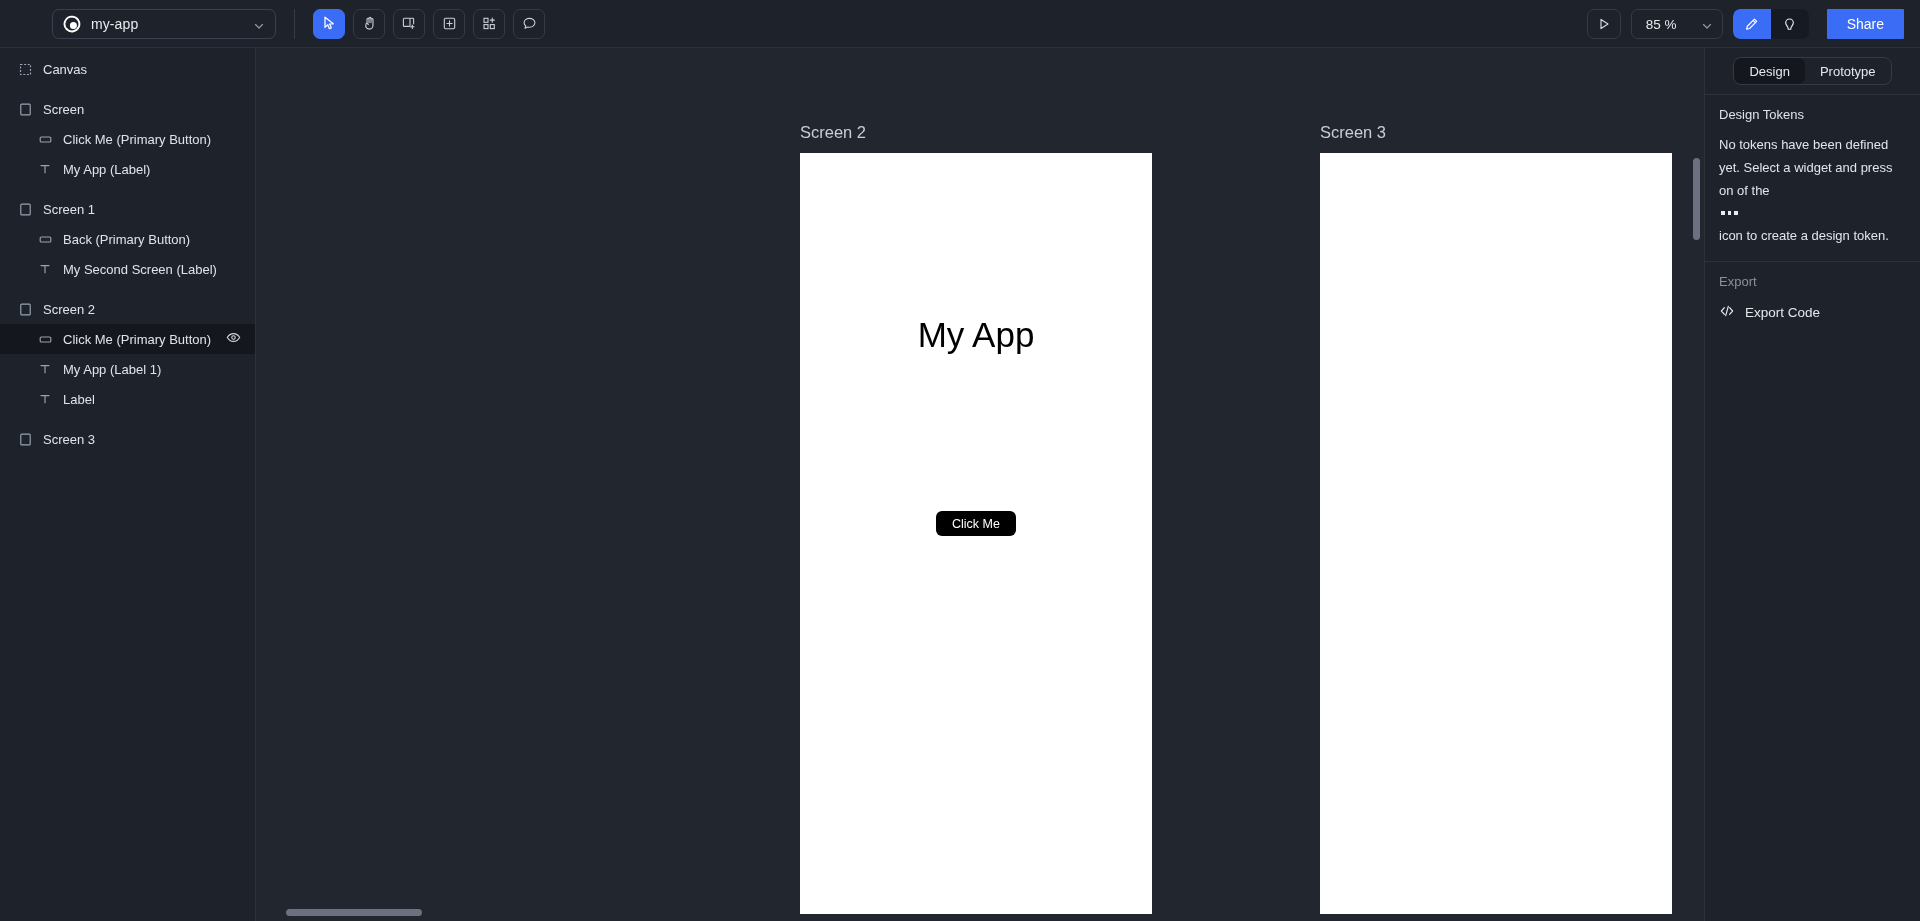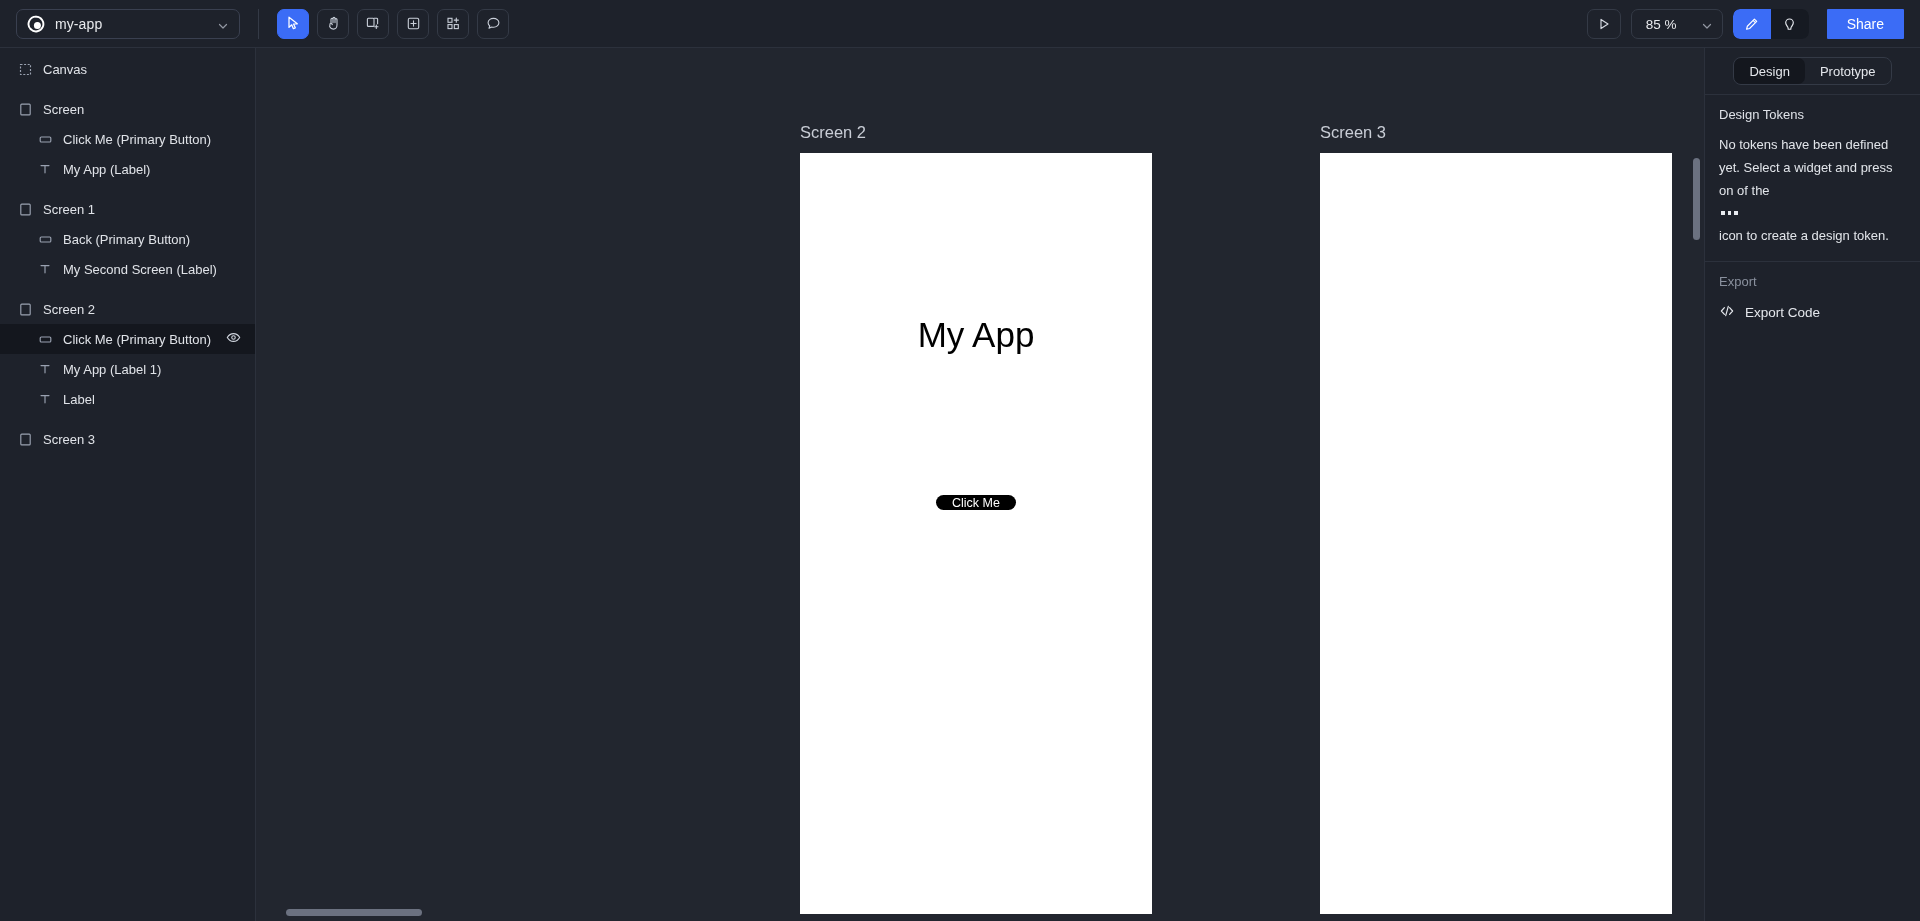--- a/index.html
+++ b/index.html
@@ -12,20 +12,21 @@
   }
   #app { position: relative; width: 1920px; height: 921px; display: flex; flex-direction: column; }
 
   
   .topbar {
     height: 48px; flex: 0 0 48px;
     background: #1e222b;
     display: flex; align-items: center;
     border-bottom: 1px solid #2c313c;
     position: relative;
+    padding-left: 36px;
   }
   .project-select {
     margin-left: 16px;
     width: 224px; height: 30px;
     border: 1px solid #3a4050;
     border-radius: 7px;
     display: flex; align-items: center;
     padding: 0 10px 0 10px;
     gap: 10px;
     cursor: pointer;
@@ -396,21 +397,21 @@
         </div>
       </div>
 
     <div class="canvas" id="canvas-area">
       <div class="v-scroll" style="top:110px; height:82px;"></div>
       <div class="h-scroll" style="left:30px; width:136px;"></div>
     <div class="artboard-wrap" style="left: 544px; top: 75px;">
           <div class="artboard-title">Screen 2</div>
           <div class="artboard" style="width: 352px; height: 761px;">
             <div class="ab-label" style="top: 162px;">My App</div>
-            <div class="ab-button" style="left: 136px; top: 342px; width: 80px; height: 15px; border-radius: 11px;">Click Me</div>
+            <div class="ab-button" style="left: 136px; top: 358px; width: 80px; height: 25px;">Click Me</div>
           </div>
         </div>
         <div class="artboard-wrap" style="left: 1064px; top: 75px;">
           <div class="artboard-title">Screen 3</div>
           <div class="artboard" style="width: 352px; height: 761px;"></div>
         </div>
       </div>
 
     <div class="inspector">
 

